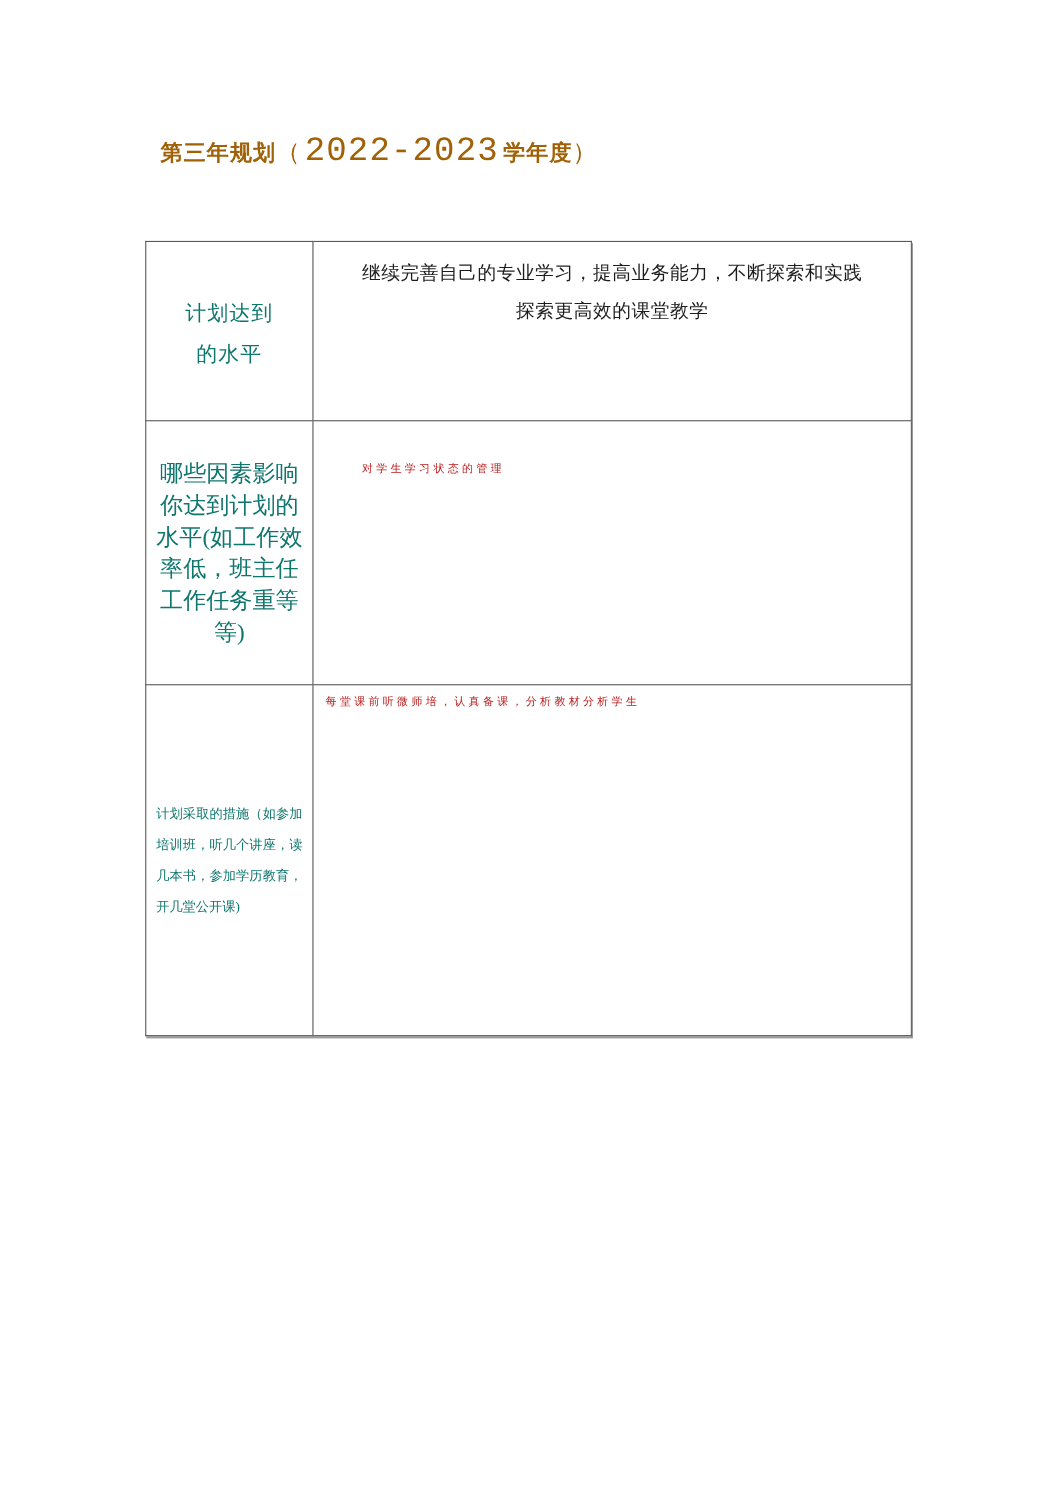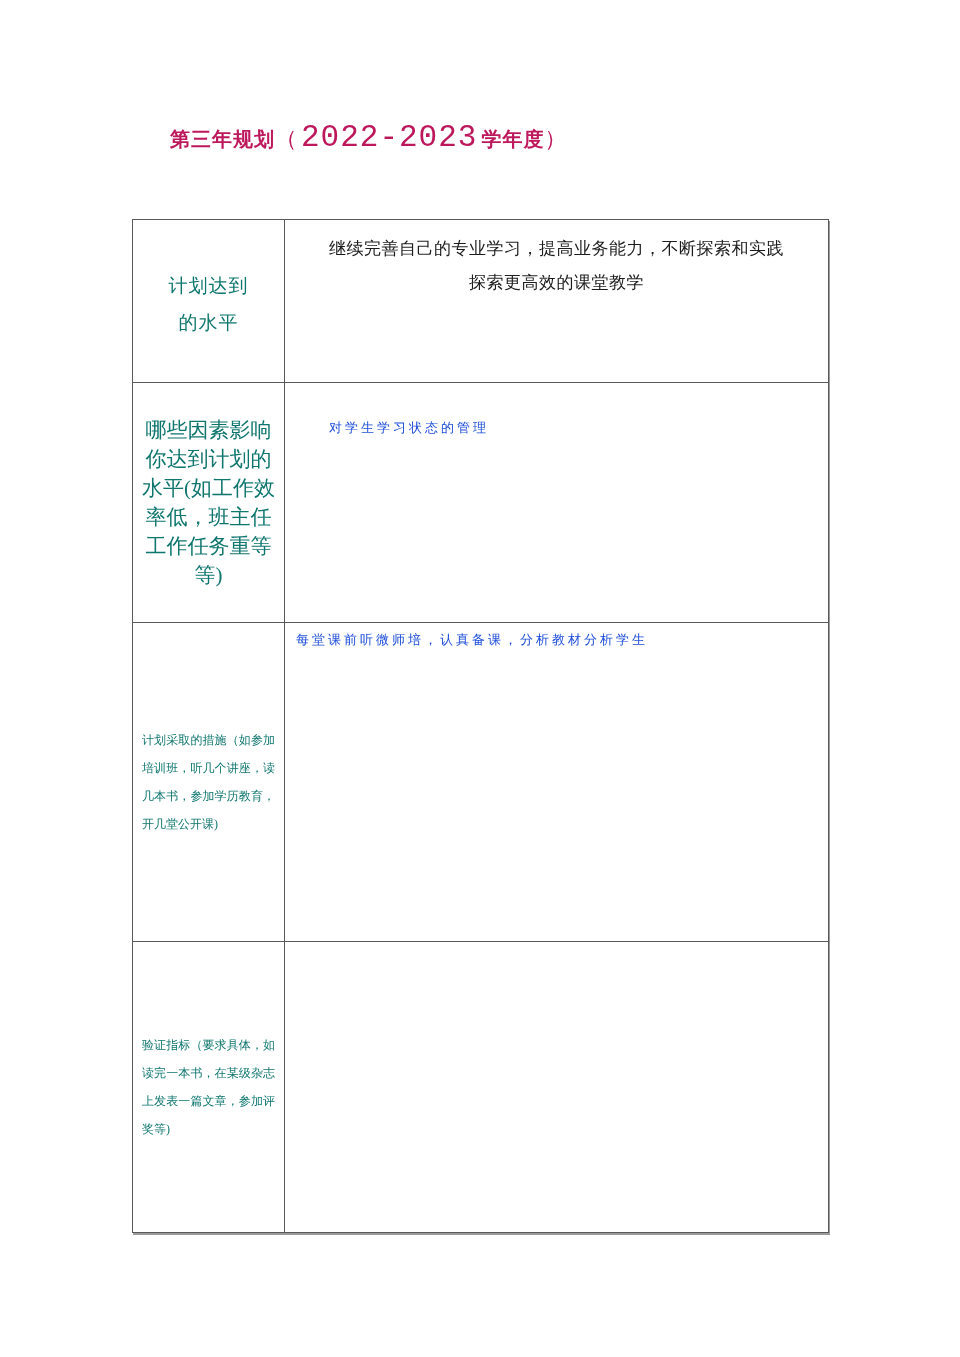--- a/index.html
+++ b/index.html
@@ -12,22 +12,21 @@
     overflow:hidden;
   }
   .page { position:absolute; inset:0; background:#ffffff; }
 
   
   .doc-title {
     position:absolute;
     left:146px; top:120px;
     display:flex; align-items:baseline;
     white-space:nowrap;
-    color:#be185d;
-    margin-left:24px;
+    color:#a16207;
   }
   .title-cn {
     font-size:20px; font-weight:700;
     font-family:"Liberation Sans","DejaVu Sans",sans-serif;
     letter-spacing:1px;
   }
   .title-paren {
     font-size:22px; font-weight:400;
     font-family:"Liberation Serif","DejaVu Serif",serif;
   }
@@ -83,22 +82,22 @@
     padding-top:12px;
     text-align:center;
     font-size:17px;
     line-height:34px;
     color:#1c1c1c;
     letter-spacing:0.5px;
     font-family:Liberation Serif, serif;
   }
   .handwriting {
     font-weight:400;
-    color:#1d4ed8;
-    font-size:13px;
+    color:#b91c1c;
+    font-size:10px;
     letter-spacing:3px;
   }
   .content-r2 { padding:36px 10px 0 44px; }
   .content-r3 { padding:8px 10px 0 11px; }
 </style>
 </head>
 <body>
 
 <div class="page">
 
@@ -138,24 +137,16 @@
 
       <tr class="row-3">
         <td class="label-cell col-label">
           <div class="label-justified">计划采取的措施（如参加培训班，听几个讲座，读几本书，参加学历教育，开几堂公开课)</div>
         </td>
         <td class="col-content">
           <div class="content-r3 handwriting">每堂课前听微师培，认真备课，分析教材分析学生</div>
         </td>
       </tr>
 
-      <tr class="row-4">
-        <td class="label-cell col-label">
-          <div class="label-justified">验证指标（要求具体，如读完一本书，在某级杂志上发表一篇文章，参加评奖等)</div>
-        </td>
-        <td class="col-content">
-          <div class="content-r3 handwriting"></div>
-        </td>
-      </tr>
     </tbody>
   </table>
 
 </div>
 
 </body></html>

